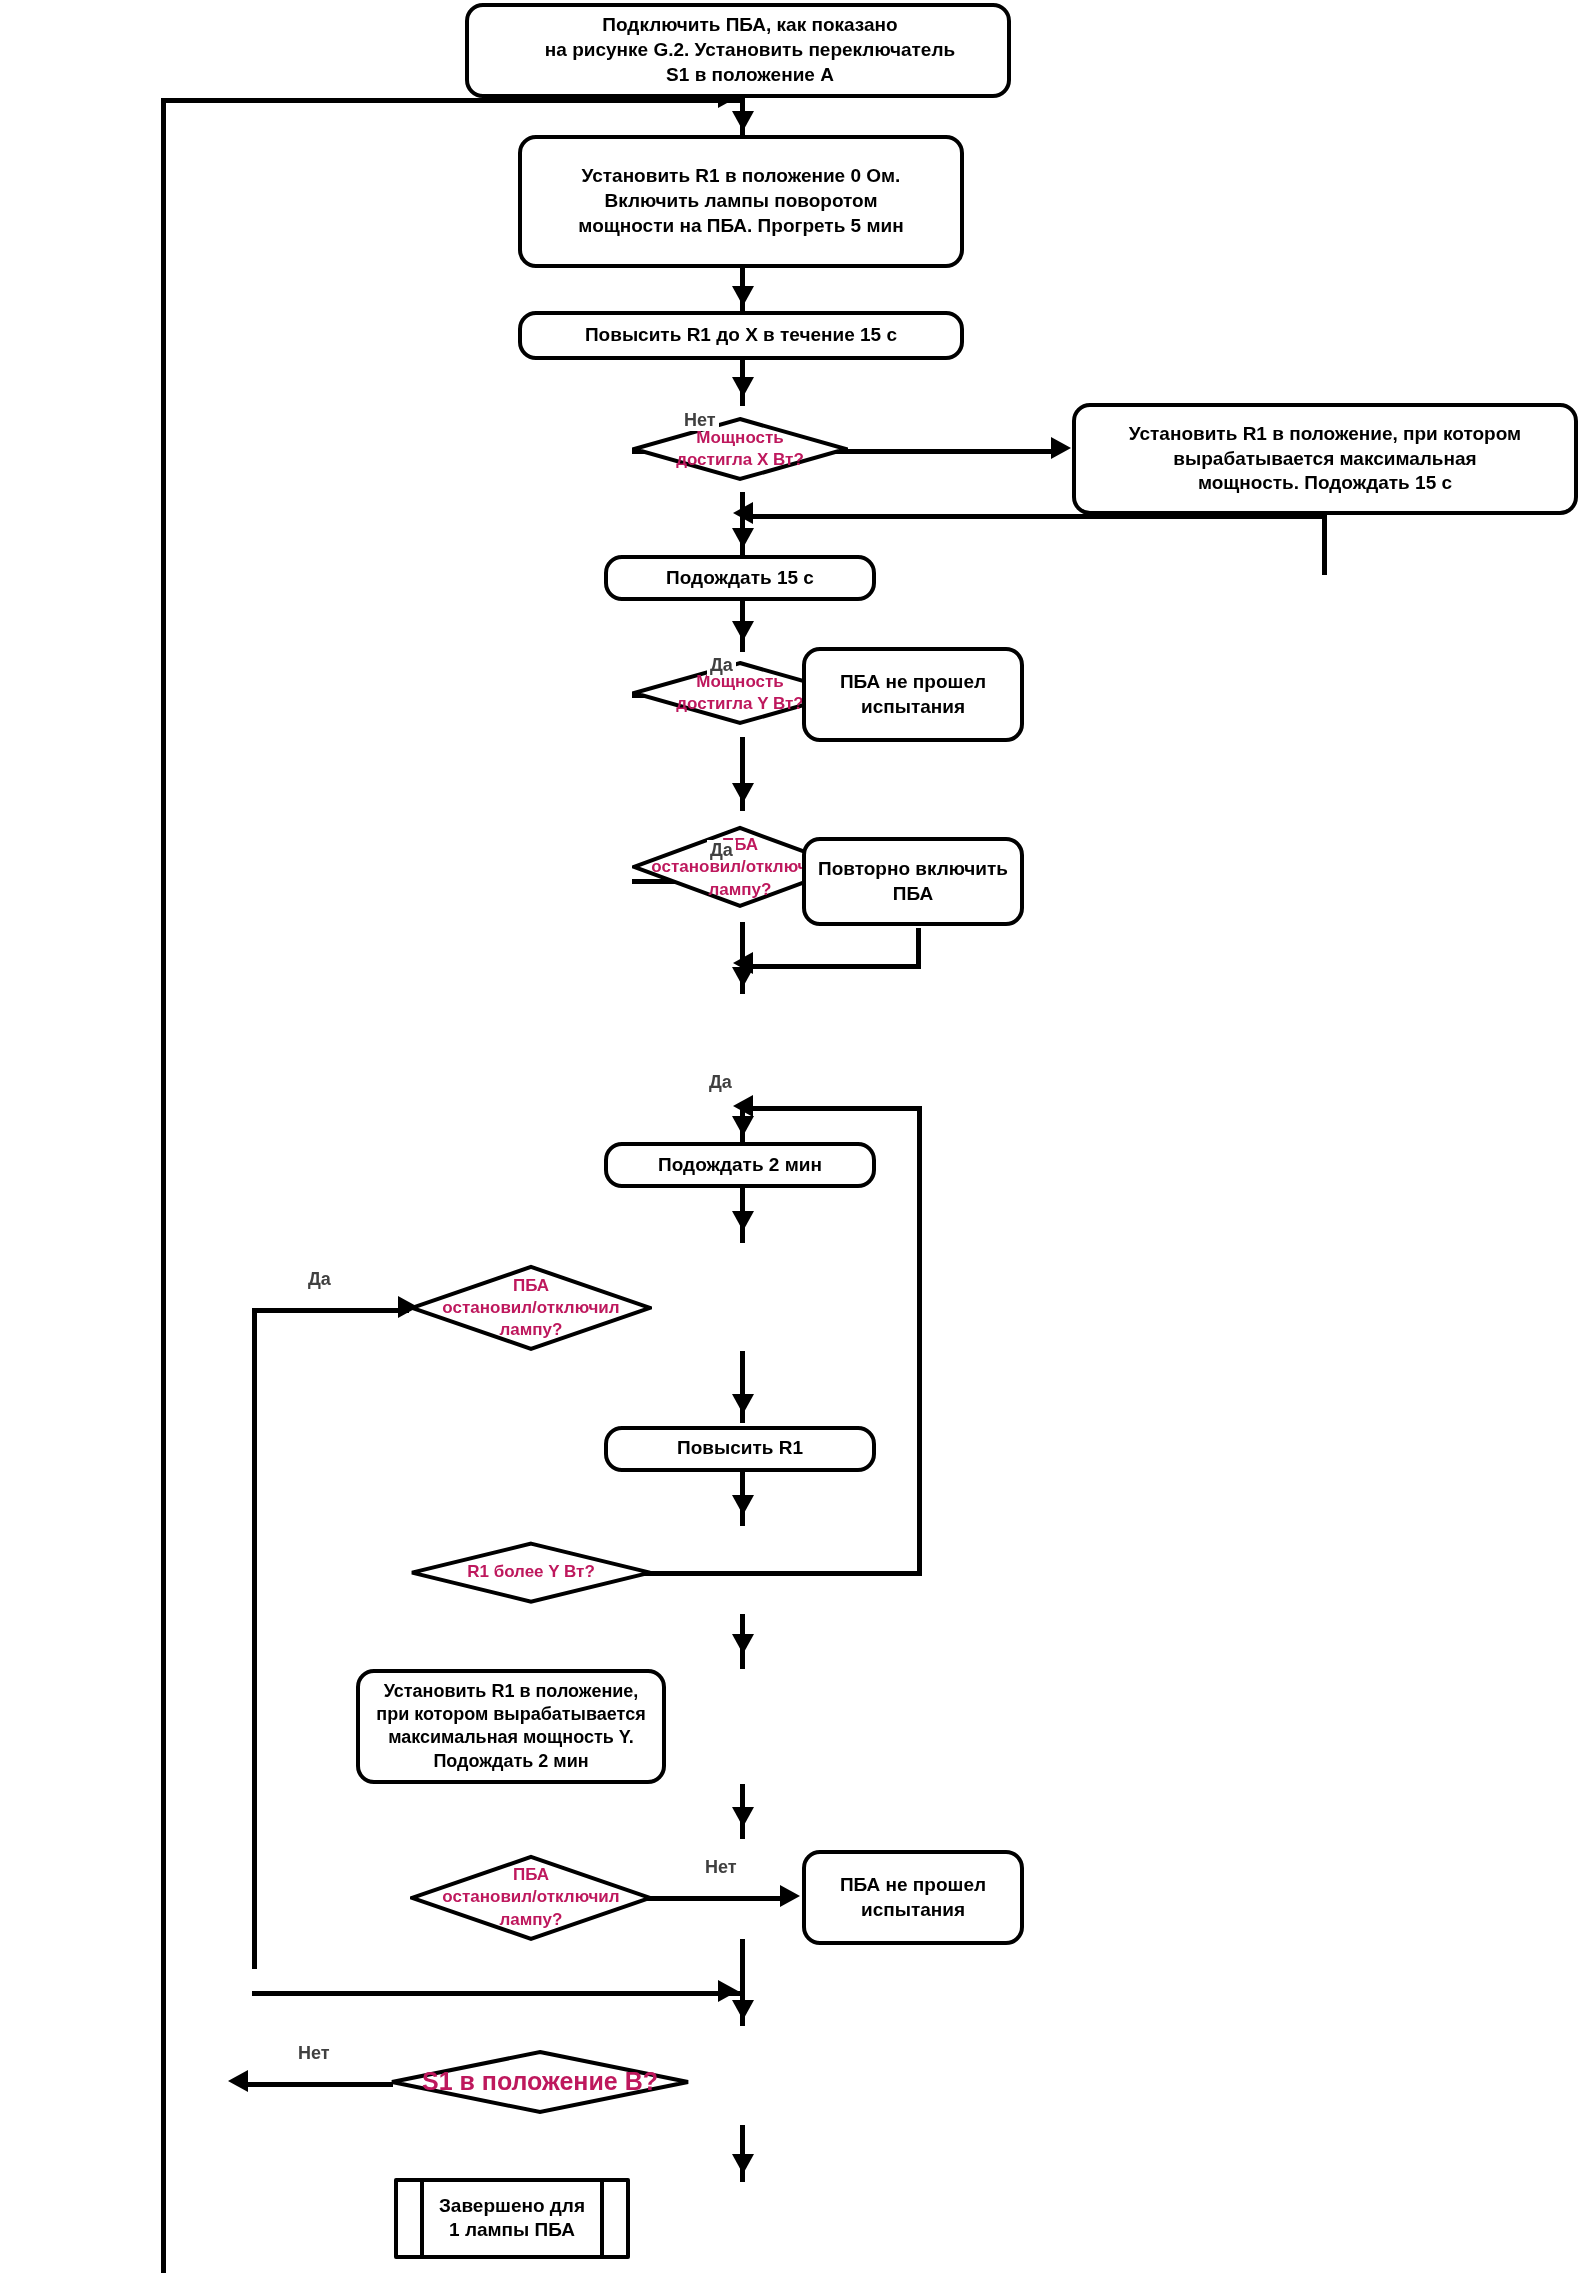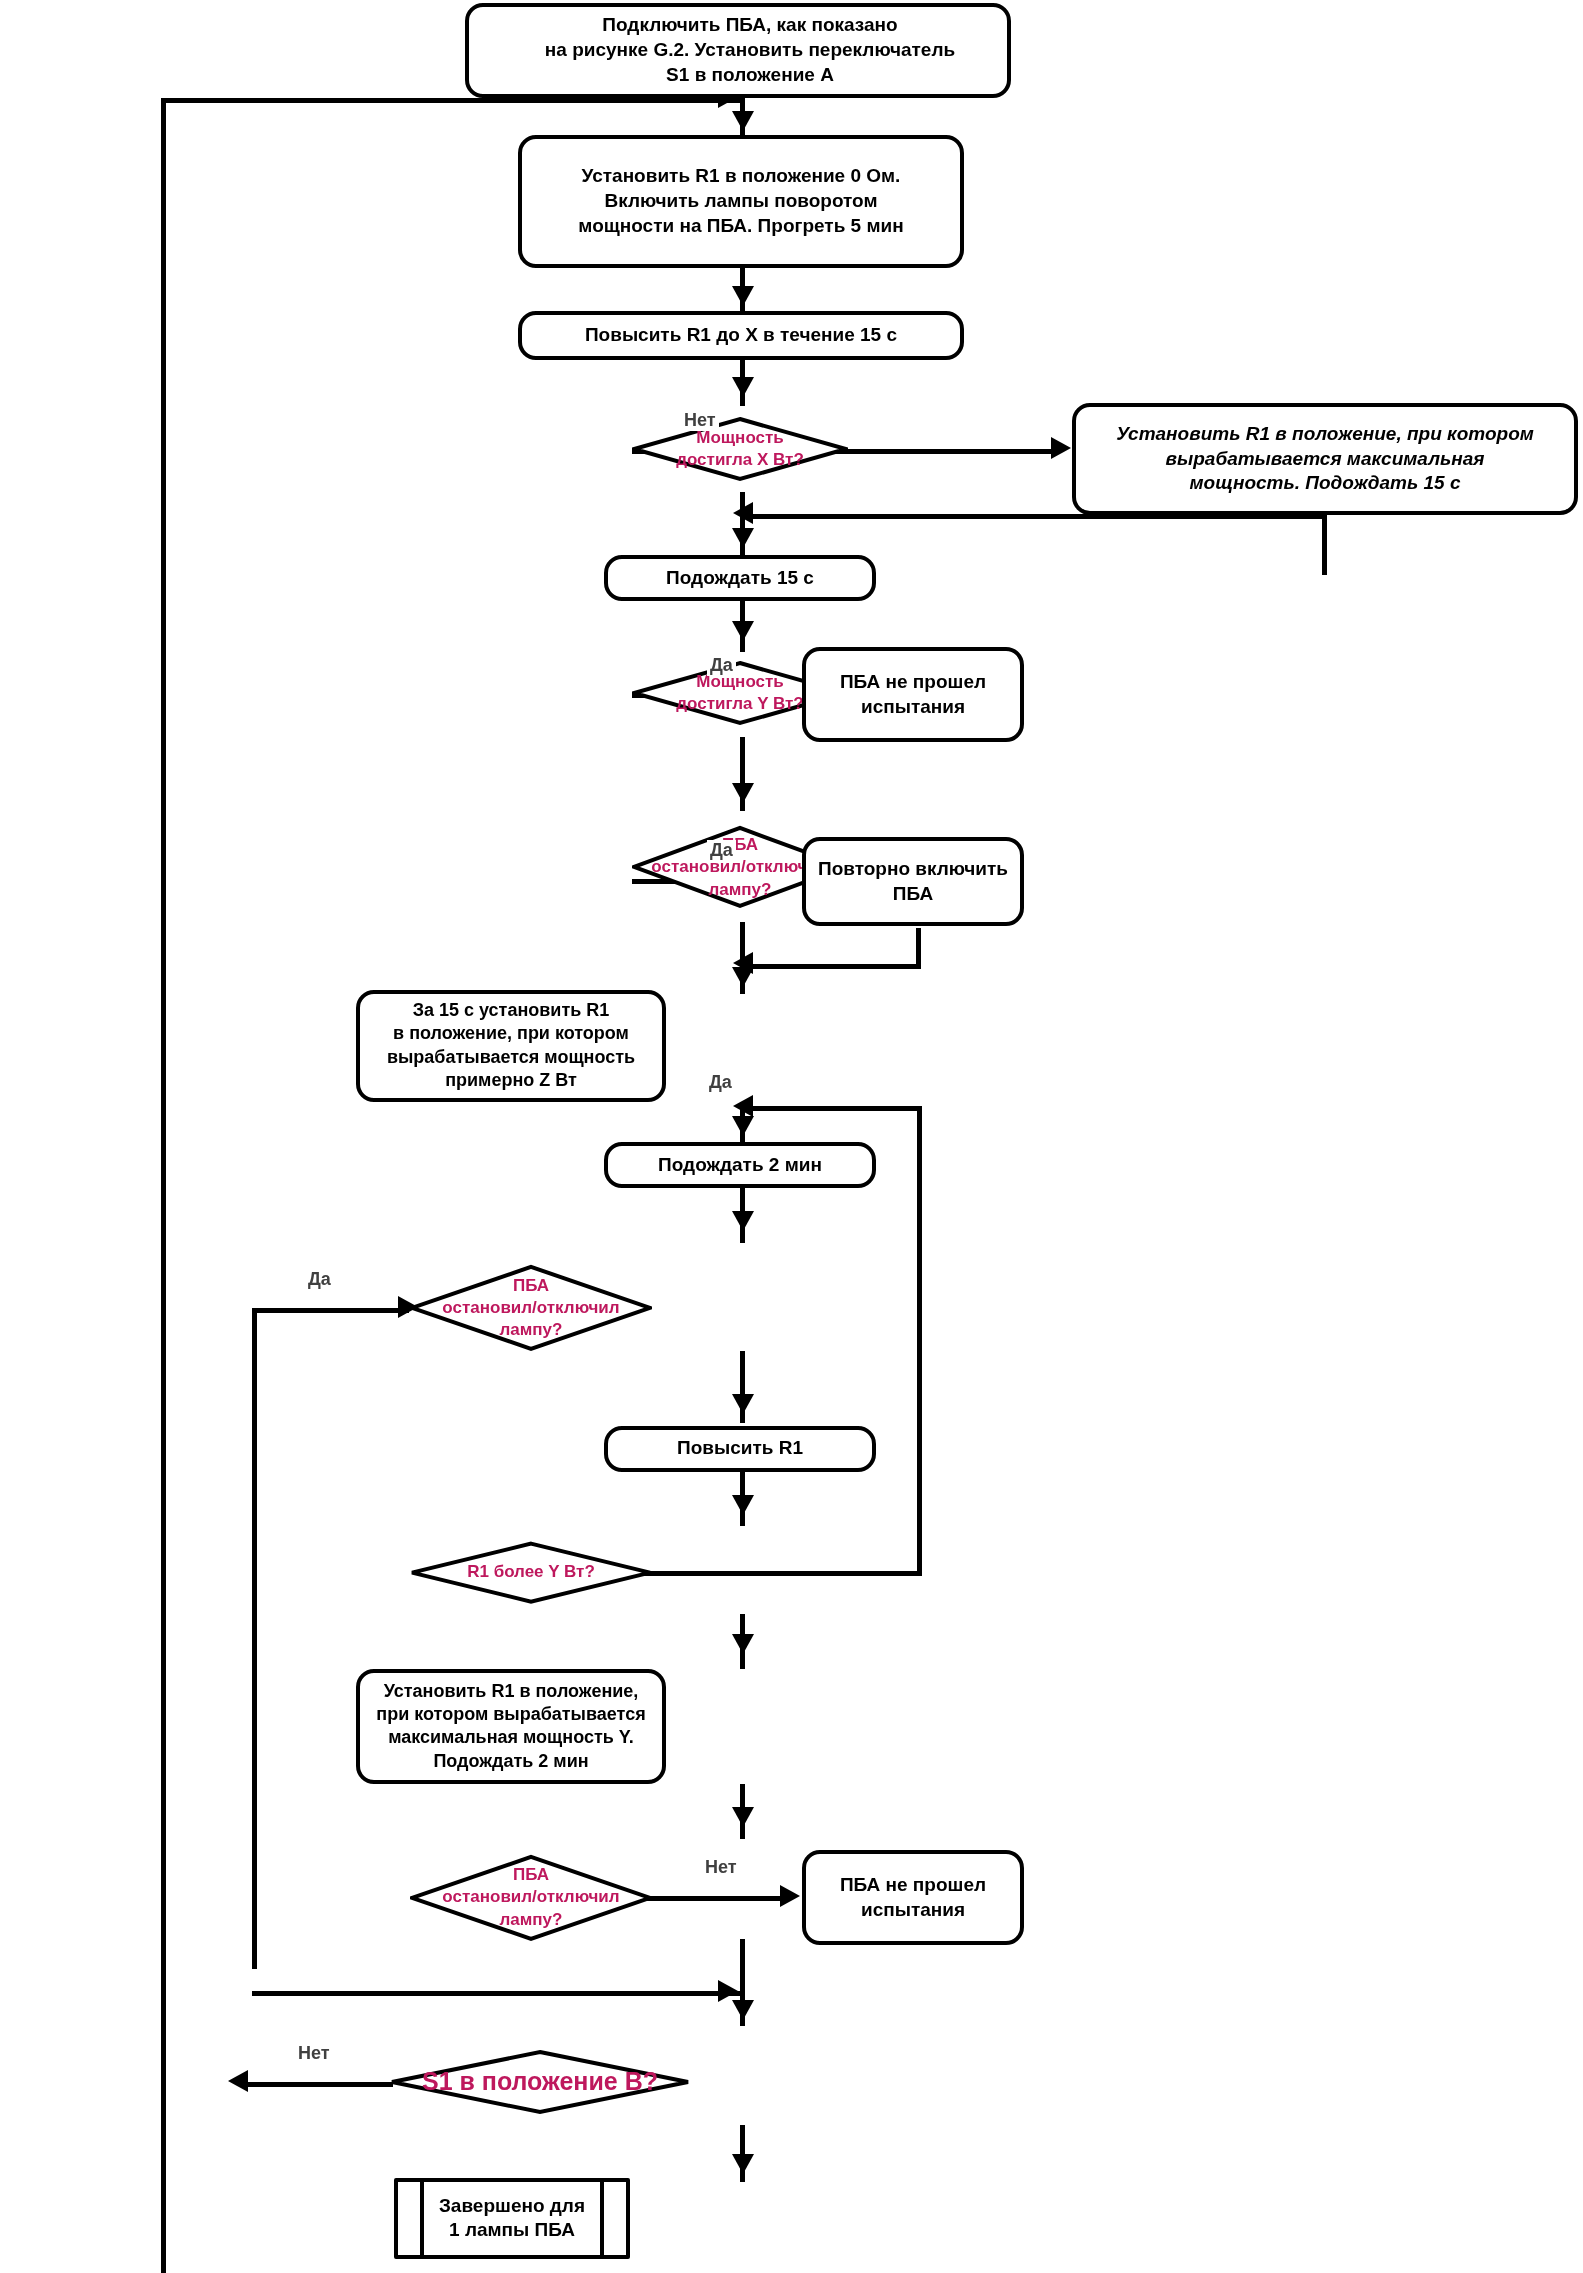--- a/index.html
+++ b/index.html
@@ -229,21 +229,21 @@
       <polygon points="108,2 214,32 108,62 2,32" fill="#ffffff" stroke="#000000" stroke-width="4"></polygon>
     </svg>
     <div class="dlabel" style="font-size:17px;">
       <div>
         <div>Мощность</div>
         <div>достигла X Вт?</div>
       </div>
     </div>
   </div>
 
-  <div class="node rrect" style="left: 1072px; top: 402.81px; width: 506px; height: 112.211px; font-size: 19px; font-style: italic;">
+  <div class="node rrect" style="left: 1072px; top: 402.81px; width: 506px; height: 112.211px; font-size: 19px;">
     <div>
       <div>Установить R1 в положение, при котором</div>
       <div>вырабатывается максимальная</div>
       <div>мощность. Подождать 15 с</div>
     </div>
   </div>
 
   <div class="node rrect" style="left: 604px; top: 555.303px; width: 272px; height: 46.0354px; font-size: 19px;">
     <div>
       <div>Подождать 15 с</div>
@@ -281,28 +281,20 @@
       </div>
     </div>
   </div>
 
   <div class="node rrect" style="left: 802px; top: 837.27px; width: 222px; height: 89.1937px; font-size: 19px;">
     <div>
       <div>Повторно включить ПБА</div>
     </div>
   </div>
 
-  <div class="node rrect" style="left: 356px; top: 989.762px; width: 310px; height: 112.211px; font-size: 18px;">
-    <div>
-      <div>За 15 с установить R1</div>
-      <div>в положение, при котором</div>
-      <div>вырабатывается мощность</div>
-      <div>примерно Z Вт</div>
-    </div>
-  </div>
 
   <div class="node rrect" style="left: 604px; top: 1142.25px; width: 272px; height: 46.0354px; font-size: 19px;">
     <div>
       <div>Подождать 2 мин</div>
     </div>
   </div>
 
   <div class="diamond" style="left: 410px; top: 1245.83px; width: 242px; height: 123.72px;">
     <svg width="242" height="123.72025316455695" viewBox="0 0 242 86" style="position:absolute;left:0;top:0;">
       <polygon points="121,2 240,43 121,84 2,43" fill="#ffffff" stroke="#000000" stroke-width="4"></polygon>

